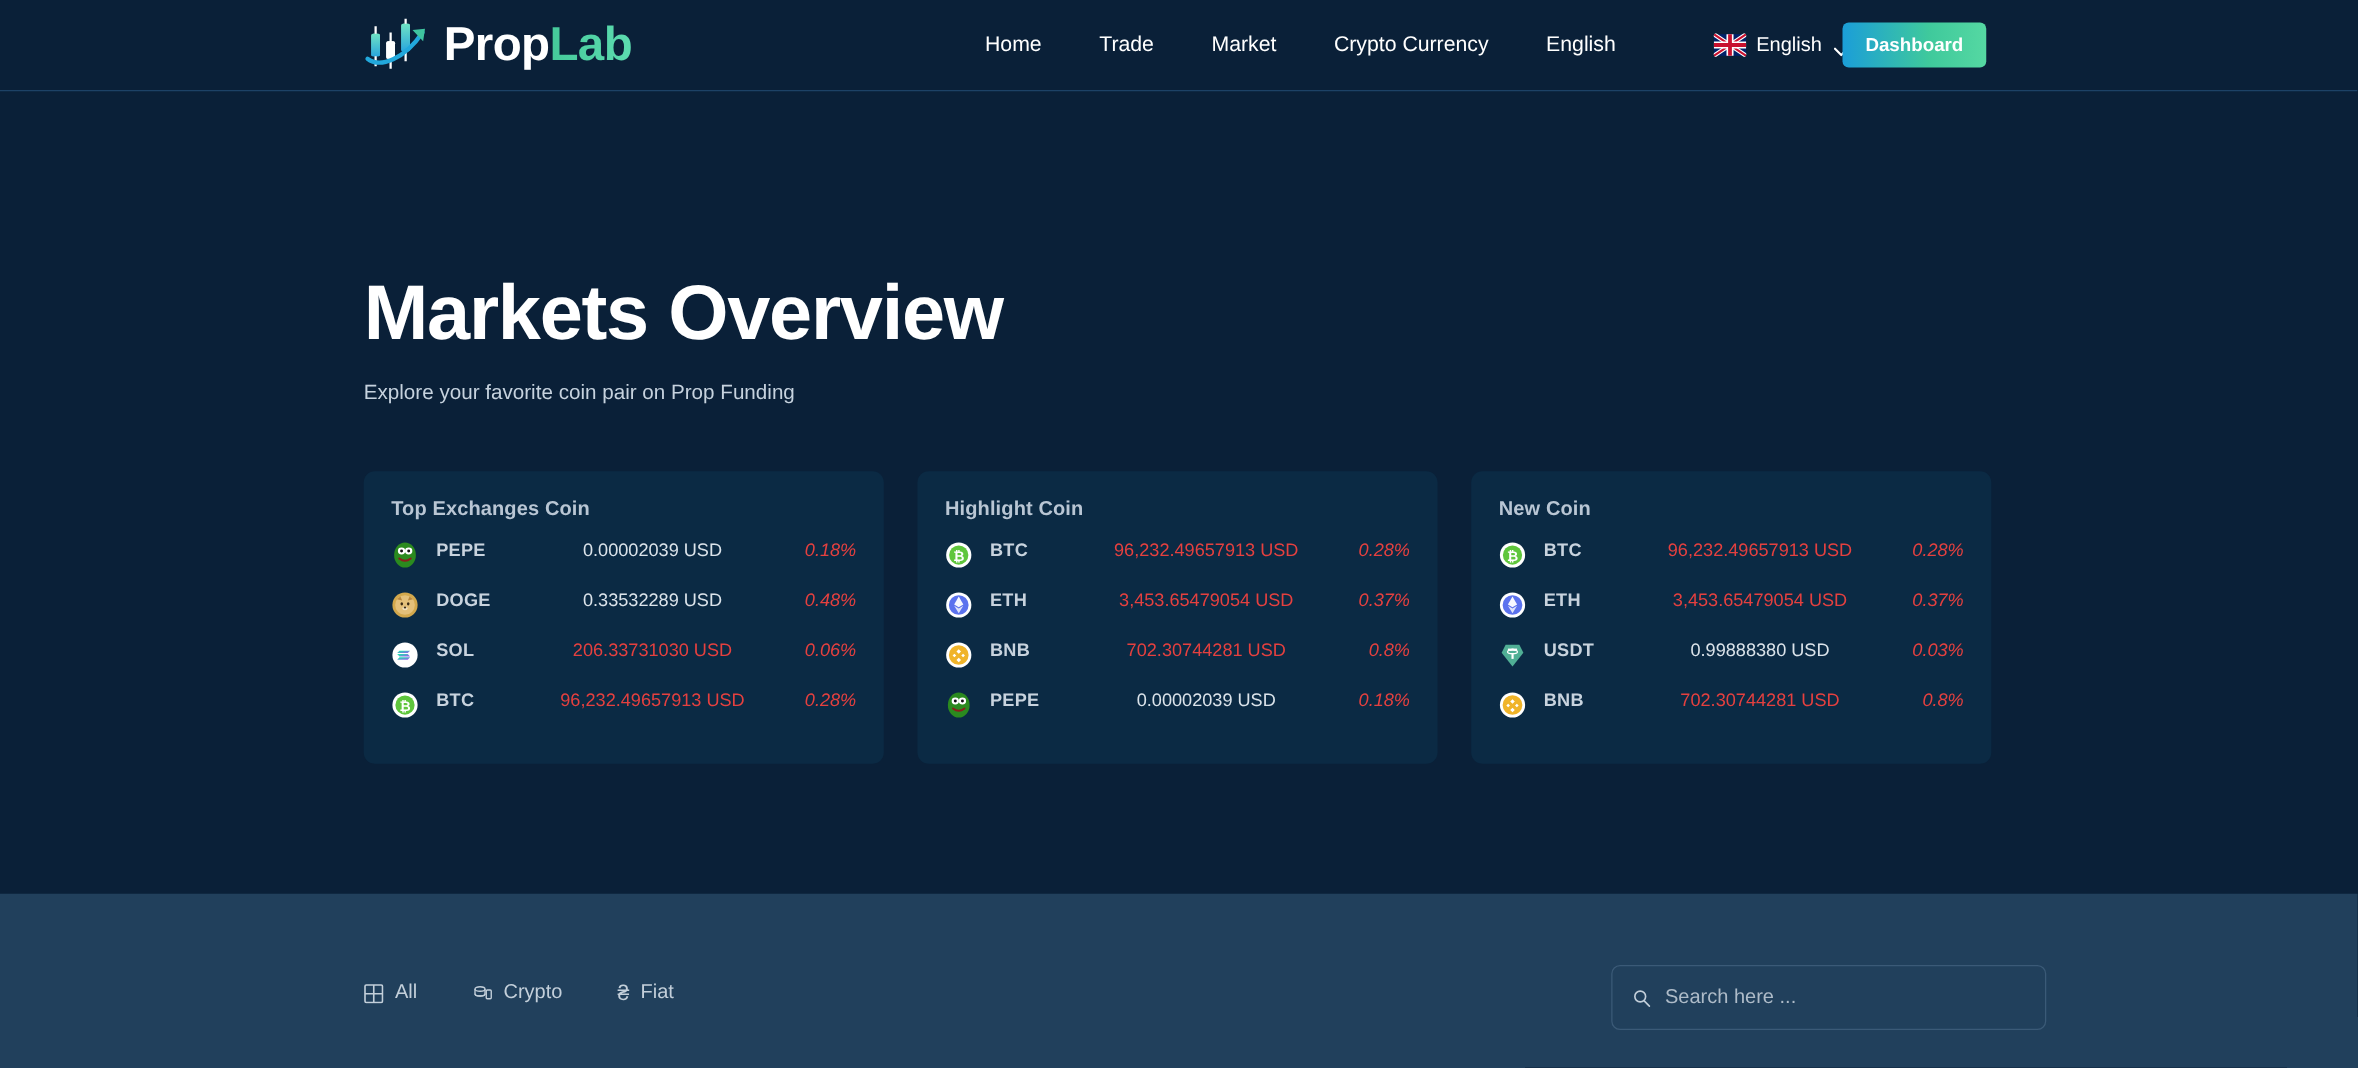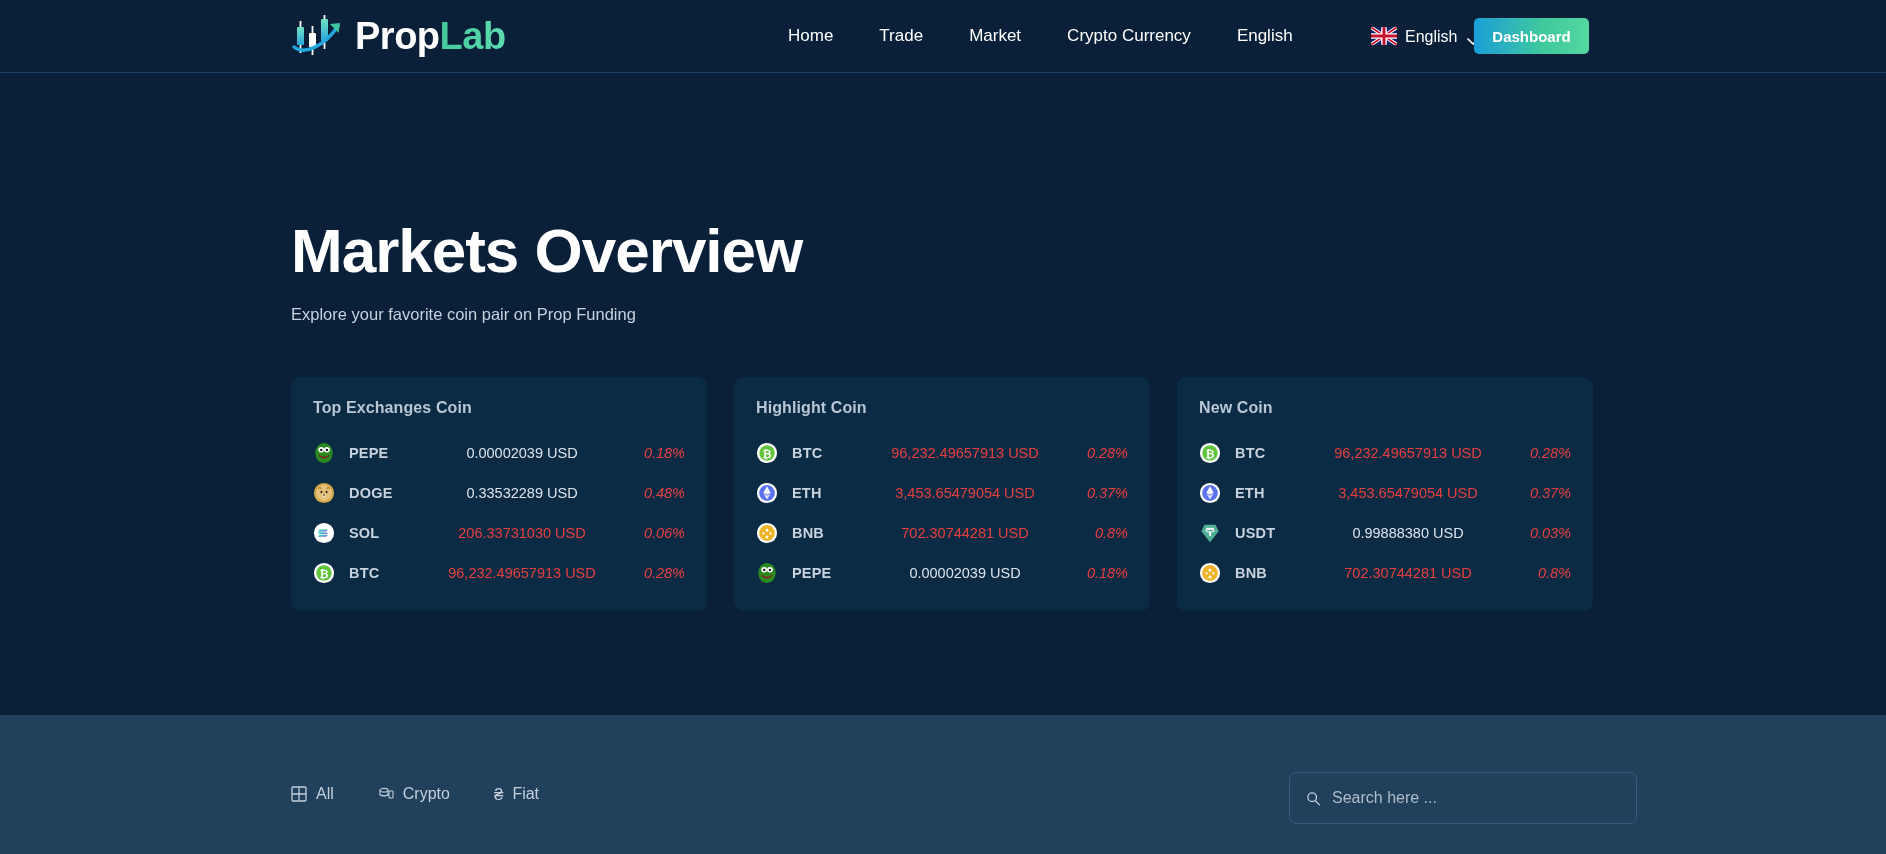--- a/index.html
+++ b/index.html
@@ -147,21 +147,21 @@
   .card-title {
     font-size: 16px;
     font-weight: bold;
     color: #b9c6d4;
     margin-bottom: 16px;
     letter-spacing: 0.1px;
   }
 
   .coin-row {
     display: flex;
-    align-items: center;
+    align-items: flex-start;
     height: 40px;
   }
 
   .coin-icon { width: 22px; height: 22px; flex: 0 0 22px; display: block; }
 
   .coin-sym {
     flex: 0 0 72px;
     margin-left: 14px;
     font-size: 14.5px;
     font-weight: bold;
@@ -201,21 +201,21 @@
     position: absolute;
     left: 291px;
     top: 785px;
     display: flex;
     align-items: center;
     gap: 44px;
   }
 
   .filter-tab {
     display: flex;
-    align-items: center;
+    align-items: flex-end;
     gap: 9px;
     color: #c3cfda;
     font-size: 16px;
     cursor: pointer;
     white-space: nowrap;
   }
 
   .tab-icon { width: 16px; height: 16px; display: block; }
   .tab-glyph { font-size: 17px; line-height: 1; color: #c3cfda; }
 

